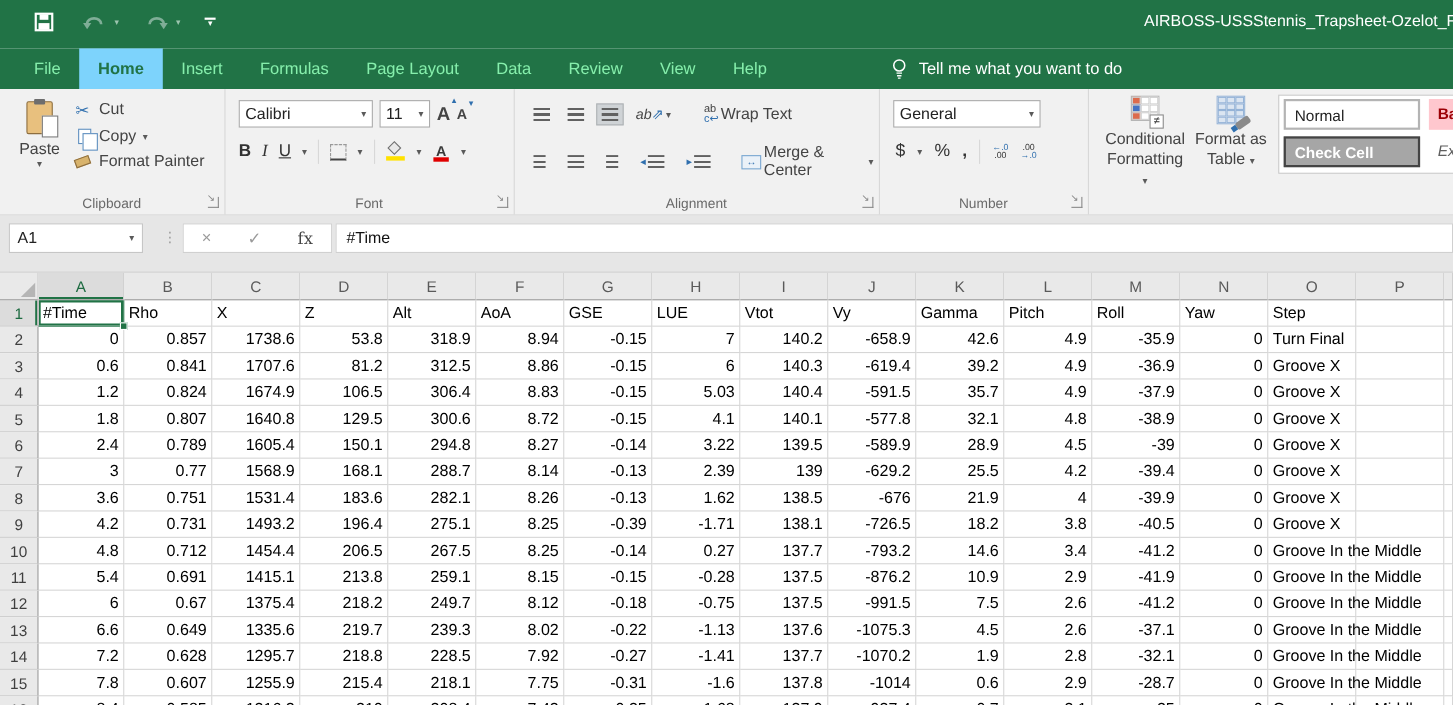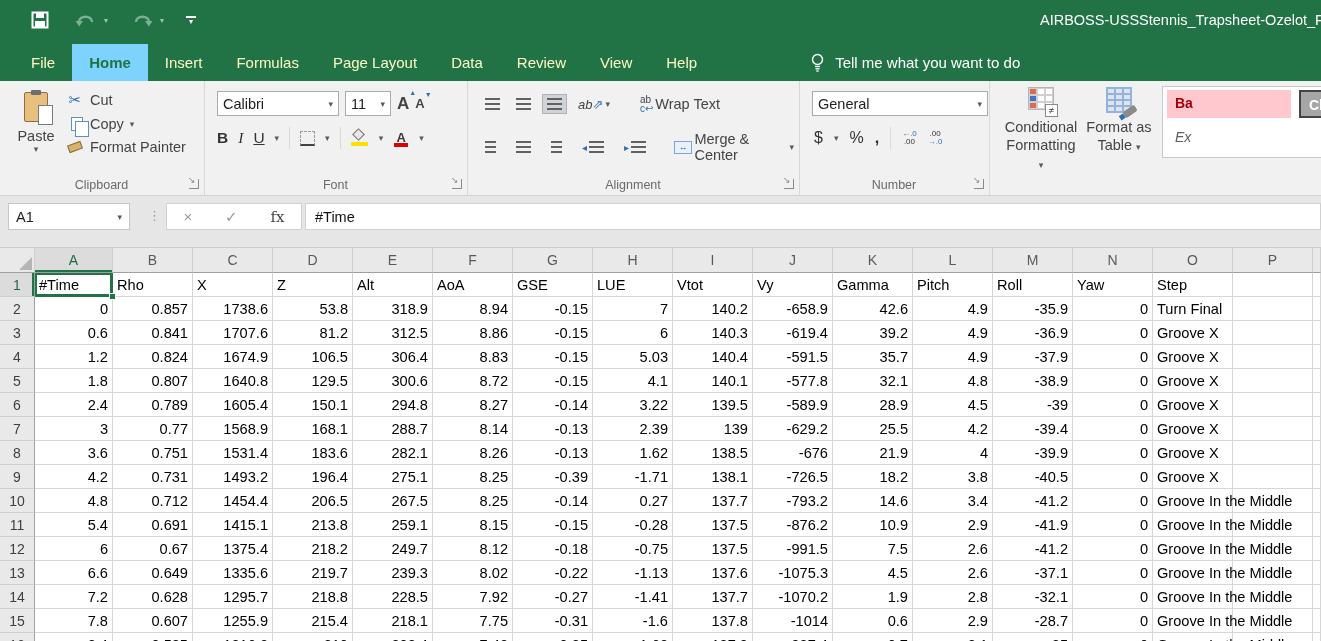--- a/index.html
+++ b/index.html
@@ -14,21 +14,21 @@
   .qbtn svg { display:block; }
   .qat-caret { font-size:8px; color:#9cc4ae; margin-left:-16px; }
   .qcustom { display:flex; flex-direction:column; align-items:center; }
   .qcustom .bar { width:10px; height:0; border-top:2px solid #fff; margin-bottom:1px; }
   .qcustom .car { color:#fff; font-size:8px; line-height:6px; }
   .doc-title { position:absolute; left:1040px; top:12px; color:#fff; font-size:14.5px; white-space:nowrap; }
 
   
   .tabbar { position:absolute; left:0; top:44px; width:100%; height:37px; background:#217346; display:flex; align-items:stretch; }
   .tabs { display:flex; align-items:stretch; padding-left:14px; }
-  .tab { color:#fef9c3; font-size:15px; line-height:37px; padding:0 17px; cursor:default; }
+  .tab { color:#86efac; font-size:15px; line-height:37px; padding:0 17px; cursor:default; }
   .tab.active { background:#7dd3fc; color:#217346; font-weight:700; }
   .tellme { display:flex; align-items:center; gap:10px; color:#fff; font-size:15px; margin-left:96px; }
   .bulb svg { display:block; }
 
   
   .ribbon { position:absolute; left:0; top:81px; width:100%; height:115px; background:#f1f1f1; border-bottom:1px solid #d2d2d2; }
   .rgroup { position:absolute; top:0; height:114px; border-right:1px solid #d8d8d8; }
   .glabel { position:absolute; bottom:3px; left:0; right:1px; text-align:center; font-size:12.5px; color:#6a6a6a; }
   .launcher { position:absolute; right:5px; bottom:6px; width:10px; height:10px; border-right:1px solid #8a8a8a; border-bottom:1px solid #8a8a8a; }
   .launcher::before { content:"↘"; position:absolute; left:-1px; top:-4px; font-size:9px; color:#8a8a8a; }
@@ -83,21 +83,21 @@
   .orient .arr { color:#2f6fae; font-style:normal; }
   .wrap-ic,.merge-lbl { font-size:14.5px; color:#444; }
   .wrap-ab { font-size:10px; color:#444; line-height:9px; text-align:left; }
   .wrap-ab .ret { color:#2f6fae; }
   .indent-ic { font-size:12px; color:#444; display:flex; align-items:center; }
   .indent-ic .ar { color:#2f6fae; font-size:10px; }
   .merge-ic { width:20px; height:13px; border:1px solid #7aa7d0; display:flex; align-items:center; justify-content:center; font-size:9px; color:#2f6fae; background:#eaf1f8; }
 
   
   .g-number { left:800px; width:190px; }
-  .numfmt { width:176px; }
+  .numfmt { width:134px; }
   .numrow { position:absolute; left:14px; top:46px; display:flex; align-items:center; gap:11px; font-size:16px; color:#333; }
   .dec { font-size:8px; line-height:8px; color:#333; text-align:center; }
   .dec .blue { color:#2f6fae; }
 
   
   .g-styles { left:990px; width:331px; border-right:none; }
   .bigbtn { position:absolute; top:6px; width:74px; display:flex; flex-direction:column; align-items:center; text-align:center; font-size:14.5px; color:#444; line-height:18px; }
   .bb-cf { left:14px; }
   .bb-ft { left:92px; }
   .cf-ic { position:relative; width:26px; height:26px; margin-bottom:5px; }
@@ -372,20 +372,21 @@
               <span></span>
               <span></span>
               <span></span>
               <span></span>
             </span>
           <span class="ft-brush"></span>
         </span>
         <span><span>Format as</span><br><span>Table</span> <span class="caret">▾</span></span>
       </div>
       <div class="stylegallery">
+        <span class="stylecell st-normal">Normal</span>
         <span class="stylecell st-bad">Ba</span>
         <span class="stylecell st-check">Check Cell</span>
         <span class="stylecell st-expl">Ex</span>
       </div>
     </div>
   </div>
 
   <div class="fbar">
     <div class="namebox">
       <span>A1</span>

